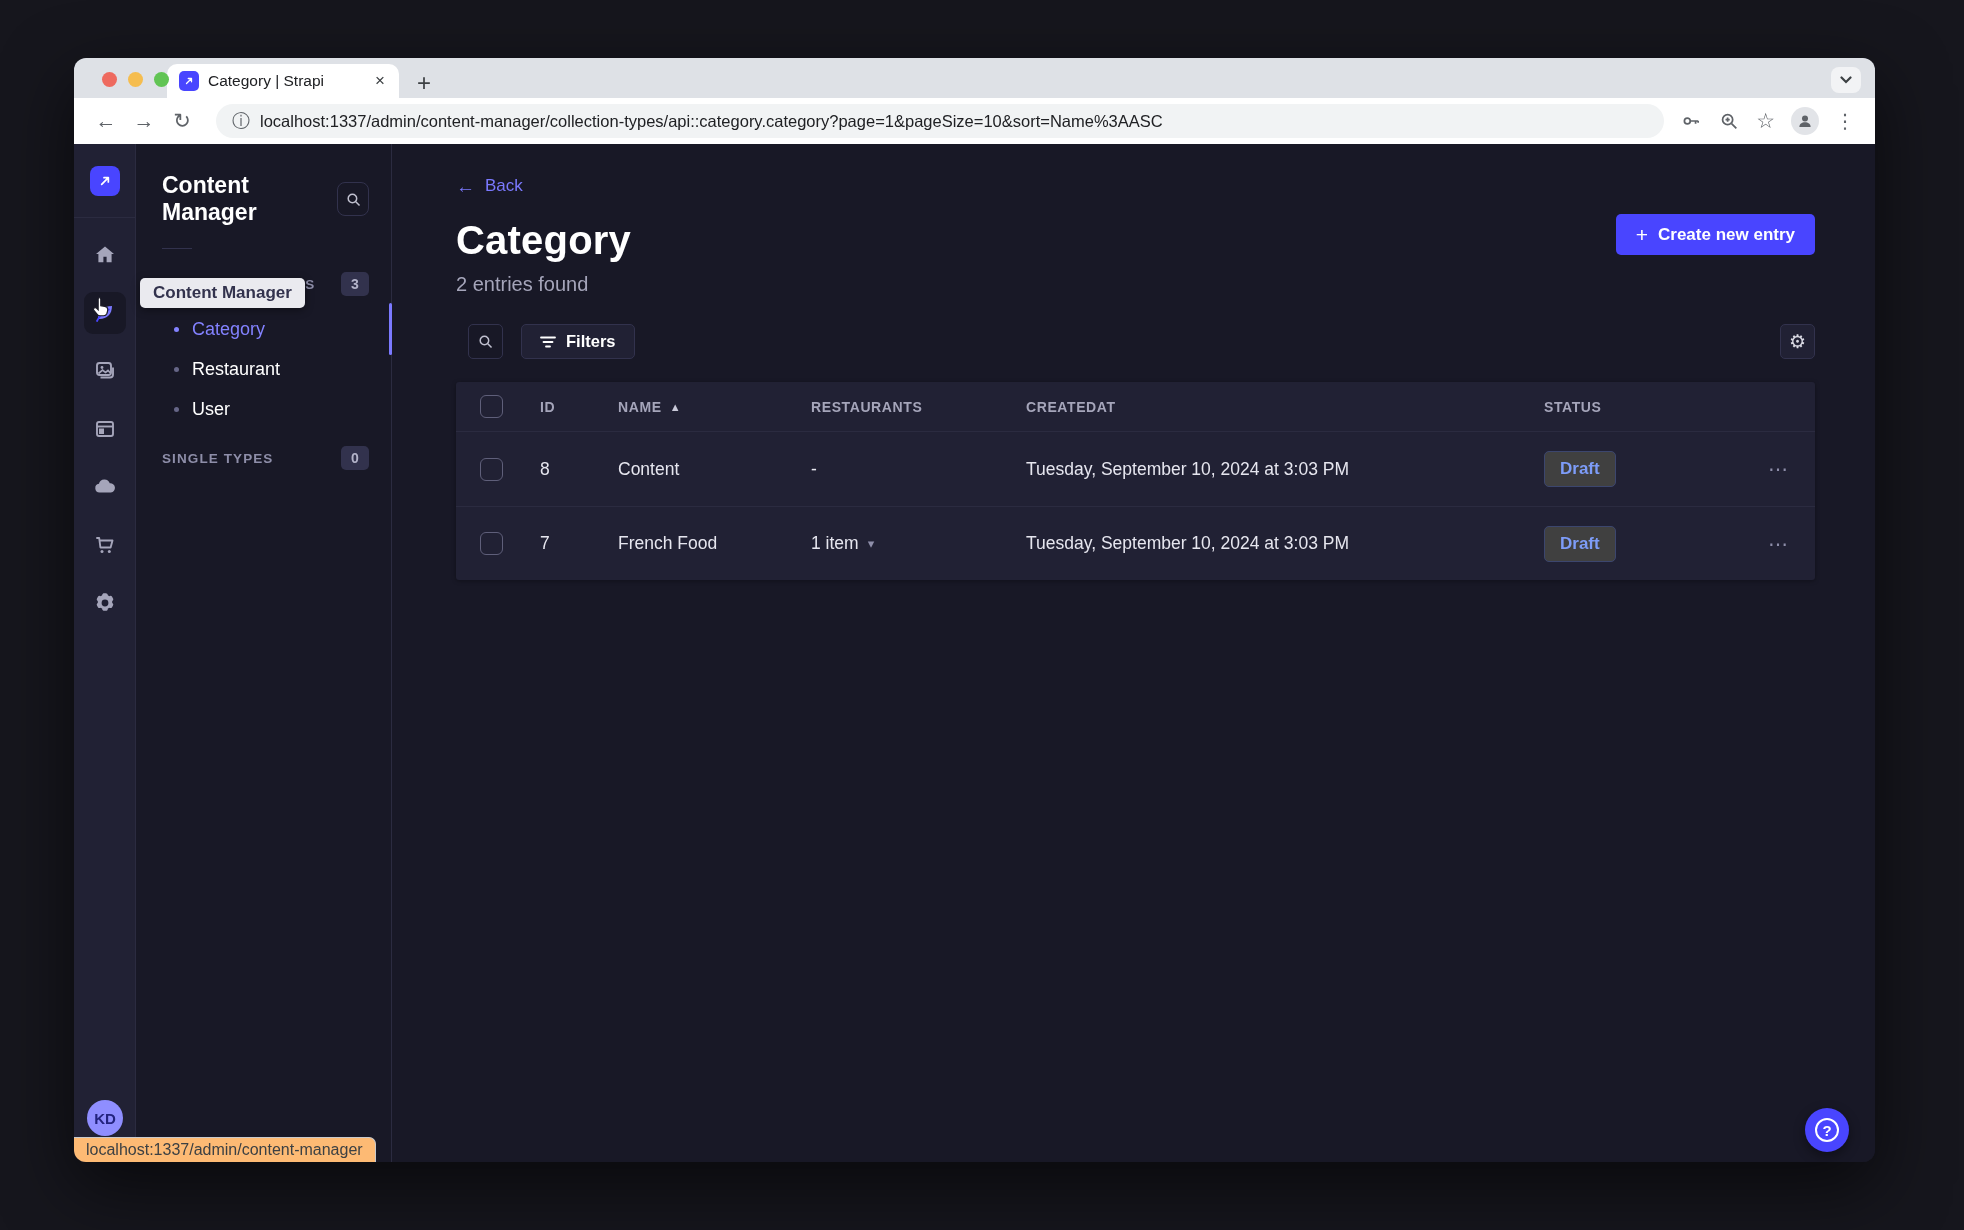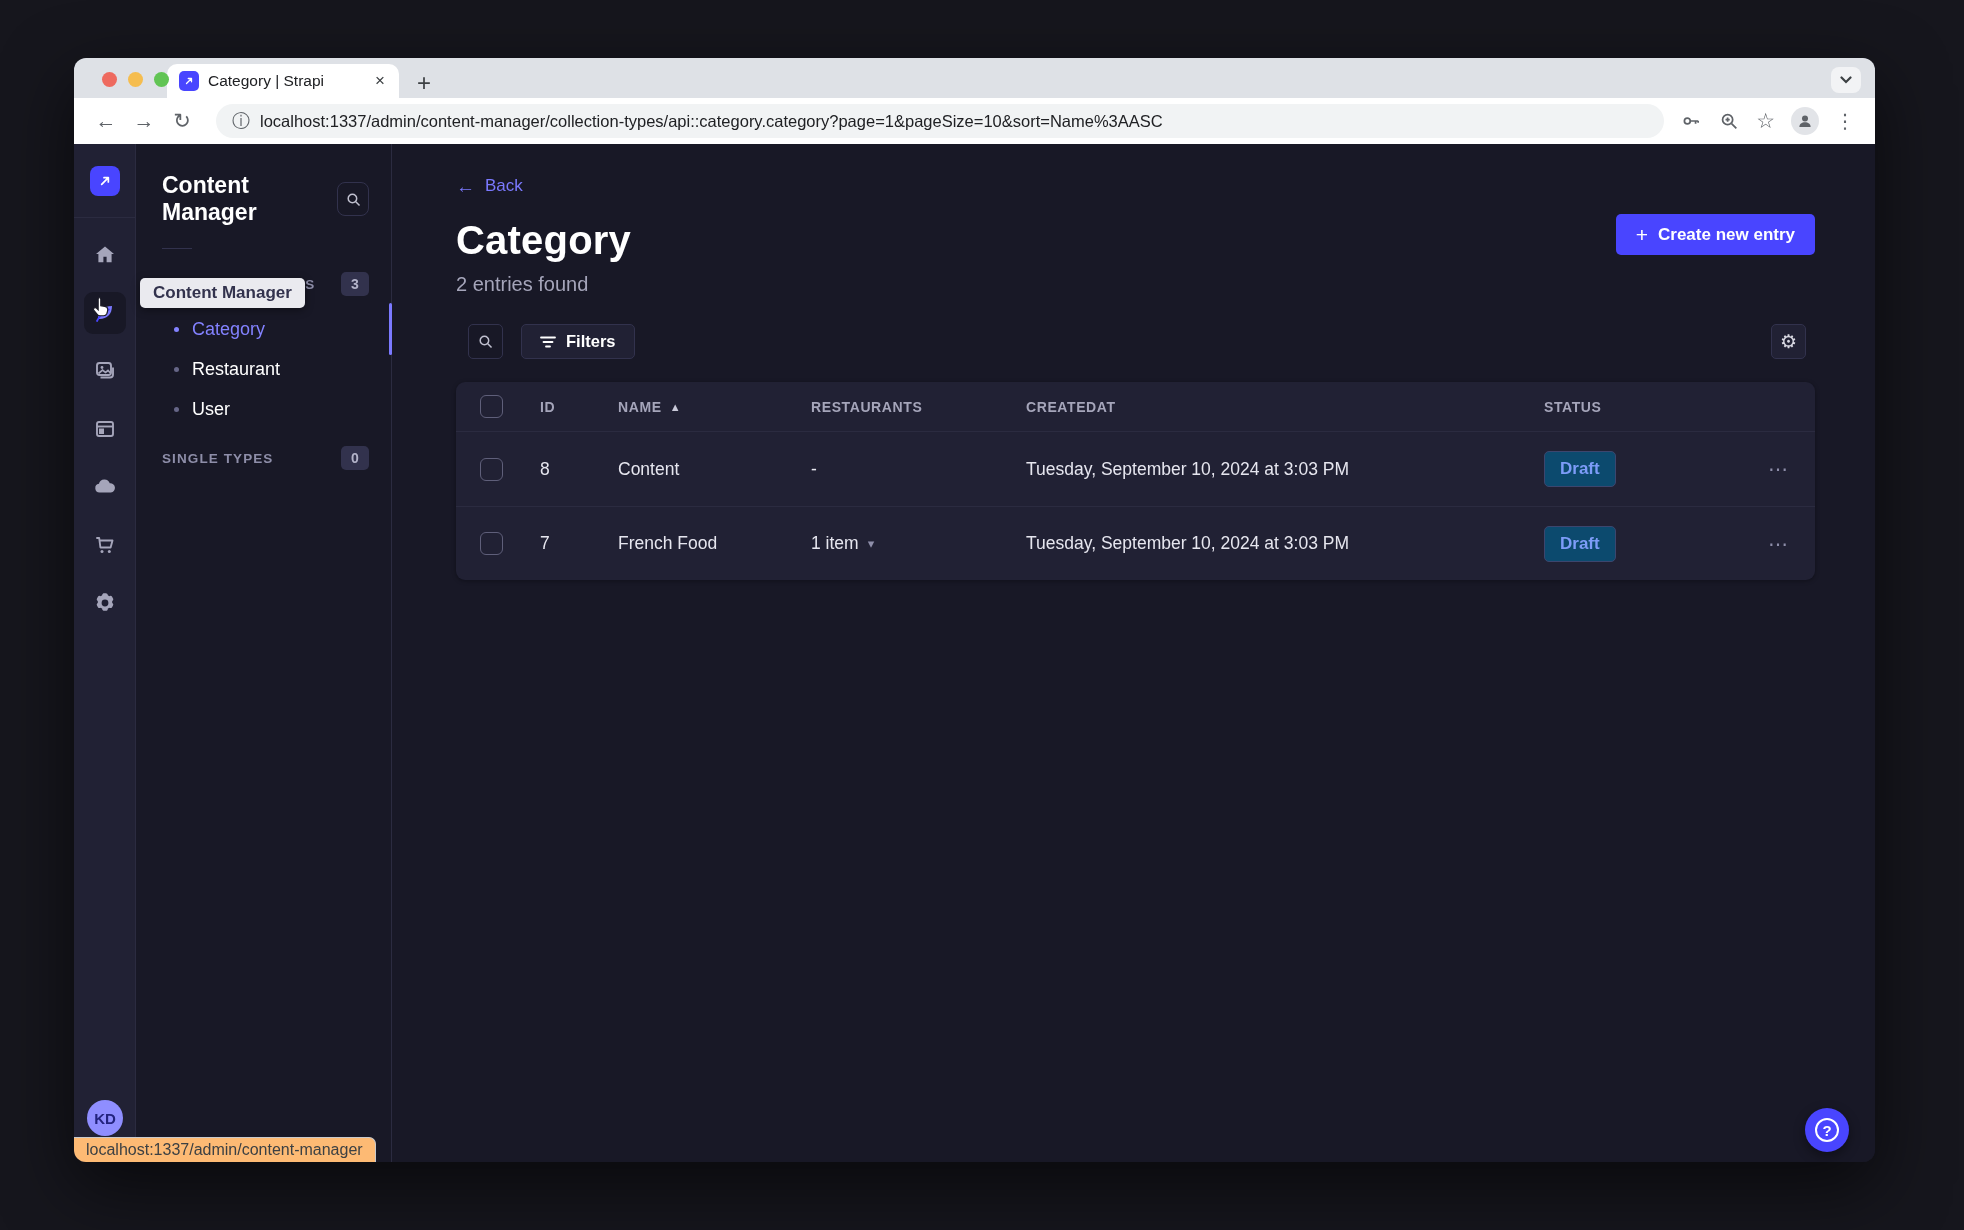--- a/index.html
+++ b/index.html
@@ -87,37 +87,37 @@
   .back-row { margin-top:32px; display:flex; align-items:center; gap:10px; width:max-content; }
   .back-arrow { color:#7b79ff; font-size:19px; line-height:1; }
   .back-label { color:#7b79ff; font-size:17px; }
   .page-title { margin-top:22px; font-size:40px; font-weight:700; color:#ffffff; letter-spacing:.2px; }
   .page-subtitle { margin-top:10px; font-size:20px; color:#a5a5ba; }
   .create-btn {
     position:absolute; right:60px; top:70px; height:41px; padding:0 20px; background:#4945ff; border:none; border-radius:5px;
     color:#ffffff; font-size:17px; font-weight:600; display:flex; align-items:center; gap:10px; font-family:inherit;
   }
   .create-plus { font-size:21px; font-weight:400; line-height:1; }
-  .action-bar { position:absolute; left:64px; right:69px; top:180px; display:flex; align-items:center;padding-left:12px; }
+  .action-bar { position:absolute; left:64px; right:60px; top:180px; display:flex; align-items:center;padding-left:12px; }
   .icon-btn { width:35px; height:35px; border:1px solid #32324d; border-radius:5px; background:transparent; display:flex; align-items:center; justify-content:center; }
   .filters-btn { margin-left:18px; height:35px; padding:0 18px; border:1px solid #32324d; border-radius:5px; background:#212134; color:#ffffff; font-size:16.5px; font-weight:600; display:flex; align-items:center; gap:10px; font-family:inherit; }
   .gear-btn { margin-left:auto; background:#212134; }
   .gear-glyph { font-size:19px; color:#d9d9e3; line-height:1; }
   
-  .table { position:absolute; left:64px; right:60px; top:238px; background:#212134; border-radius:9px; box-shadow:0 1px 4px rgba(3,3,5,.35); }
+  .table { position:absolute; left:64px; right:60px; top:238px; background:#212134; border-radius:3px; box-shadow:0 1px 4px rgba(3,3,5,.35); }
   .t-row { display:grid; grid-template-columns:60px 78px 193px 215px 518px 200px 1fr; align-items:center; padding-left:24px; }
   .t-head { height:50px; border-bottom:1px solid #2b2b40; }
   .t-head .hlabel { font-size:14px; font-weight:700; letter-spacing:.6px; color:#a5a5ba; display:flex; align-items:center; gap:8px; }
   .sort-ic { font-size:11px; color:#c9c9d9; }
   .t-body-row { height:74px; font-size:17.5px; color:#e6e6ef; }
   .t-body-row + .t-body-row { border-top:1px solid #2b2b40; }
   .checkbox { width:23px; height:23px; border:1.5px solid #5f5f7a; border-radius:6px; background:transparent; }
   .rest-cell { display:flex; align-items:center; gap:9px; }
   .caret { font-size:13px; color:#8e8ea9; }
-  .status-badge { display:inline-flex; align-items:center; height:36px; padding:0 15px; border:1px solid #3c466e; border-radius:5px; color:#7d9cf8; font-size:17px; font-weight:700; background:#0c4a6e; width:max-content; }
+  .status-badge { display:inline-flex; align-items:center; height:36px; padding:0 15px; border:1px solid #3c466e; border-radius:5px; color:#7d9cf8; font-size:17px; font-weight:700; background:#404040; width:max-content; }
   .row-actions { justify-self:end; padding-right:26px; color:#8e8ea9; font-size:20px; letter-spacing:1px; }
   
   .help-fab { position:absolute; right:26px; bottom:10px; width:44px; height:44px; border-radius:50%; background:#4945ff; display:flex; align-items:center; justify-content:center; box-shadow:0 4px 12px rgba(0,0,0,.4); }
   .help-ring { width:24px; height:24px; border:2px solid #fff; border-radius:50%; display:flex; align-items:center; justify-content:center; color:#fff; font-size:15px; font-weight:700; }
   
   .status-bubble {
     position:absolute; left:0; bottom:0; height:25px; padding:0 12px; background:#fdba74; border:1px solid #c8c9cc;
     border-left:none; border-bottom:none; border-top-right-radius:7px; display:flex; align-items:center;
     font-size:16px; color:#3c4043; z-index:40; white-space:nowrap;
   }

